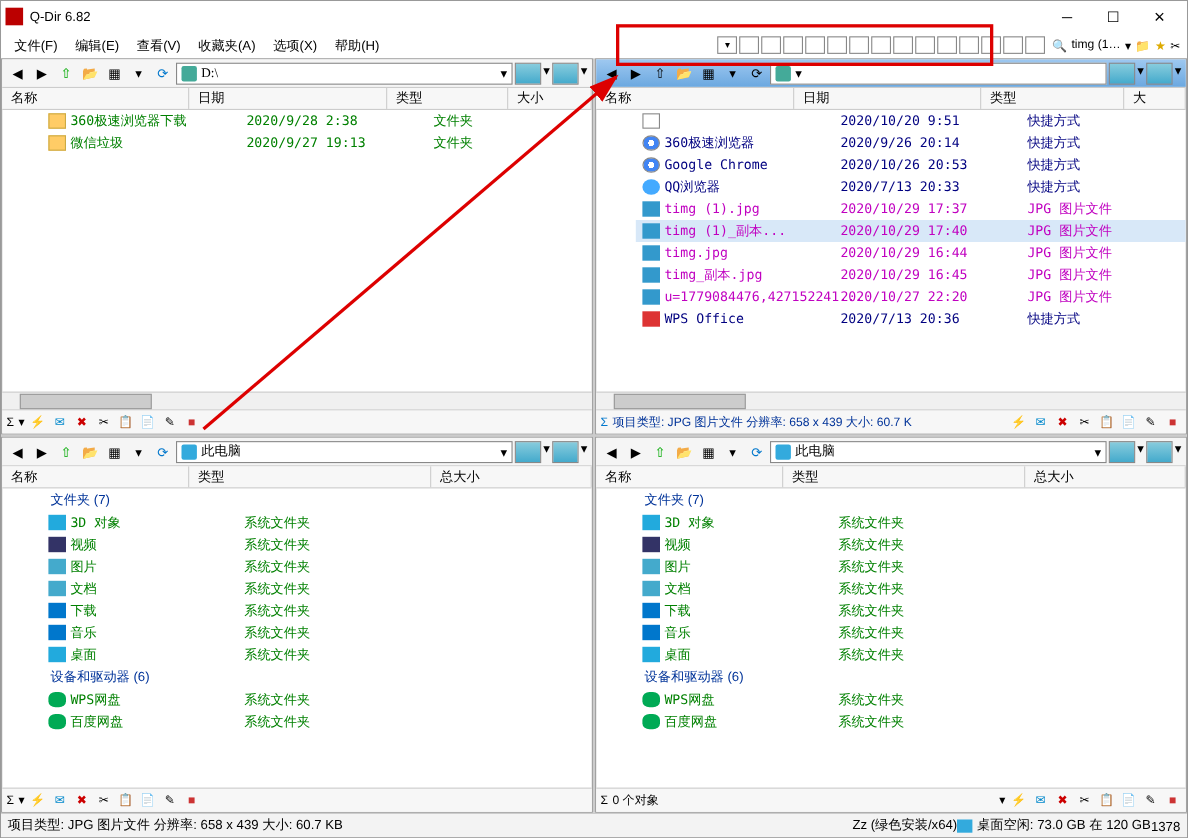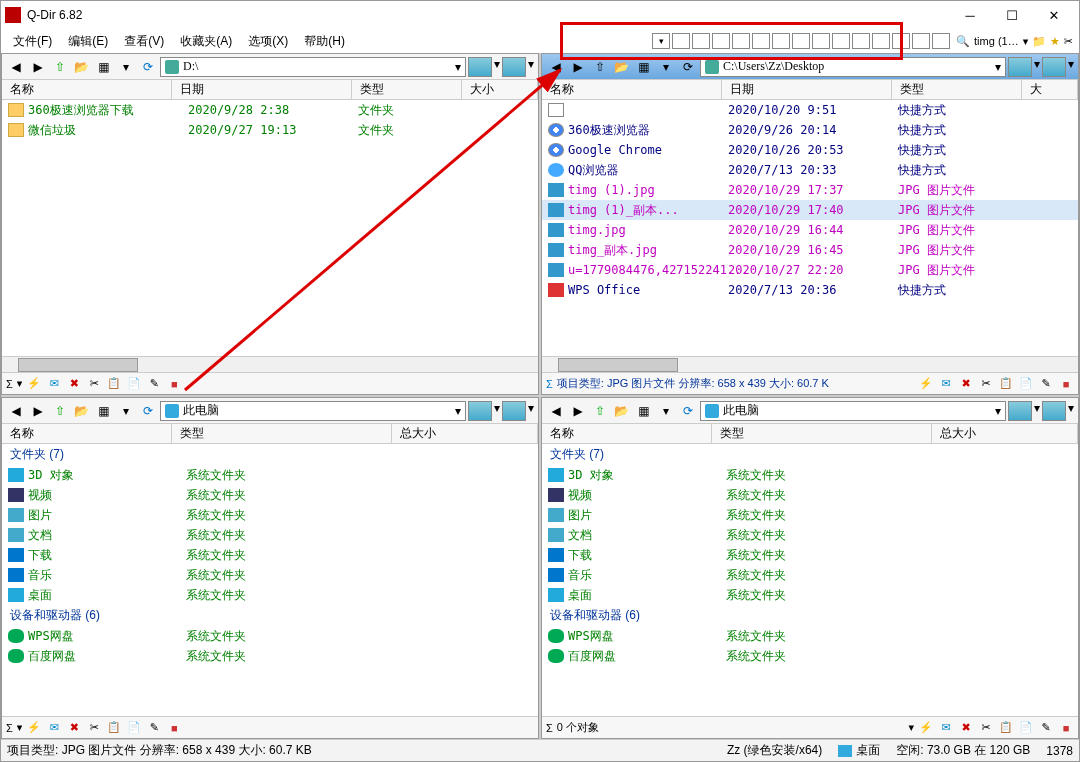--- a/index.html
+++ b/index.html
@@ -21,21 +21,21 @@
 .pane-toolbar { height: 26px; display: flex; align-items: center; padding: 2px 4px; gap: 2px; background: #f5f5f5; border-bottom: 1px solid #ccc; }
 .pane-toolbar.highlight { background: linear-gradient(#9ec8f0,#6ba8e0); }
 .tb-btn { width: 20px; height: 20px; display: flex; align-items: center; justify-content: center; font-size: 12px; }
 .addr { flex: 1; height: 20px; border: 1px solid #888; background: #fff; display: flex; align-items: center; padding: 0 4px; gap: 4px; }
 .addr .disk-icon { width: 14px; height: 14px; background: #4a9; border-radius: 2px; }
 .addr-text { flex: 1; font-family: Tahoma; font-size: 12px; }
 .view-btns { display: flex; gap: 2px; }
 .view-btn { width: 24px; height: 20px; border: 1px solid #888; background: linear-gradient(#8cd,#4ac); }
 .cols { height: 20px; display: flex; background: #f7f7f7; border-bottom: 1px solid #ccc; }
 .col { padding: 2px 8px; border-right: 1px solid #ccc; font-size: 12px; display: flex; align-items: center; }
-.file-list { flex: 1; overflow: auto; }
+.file-list { flex: 1; overflow: auto; padding-left: 36px; }
 .file-row { display: flex; align-items: center; height: 20px; padding: 0 6px; }
 .file-row .fi { width: 16px; height: 14px; margin-right: 4px; display: inline-block; }
 .fi-folder { background: #fc6; border: 1px solid #ca4; }
 .fi-txt { background: #fff; border: 1px solid #888; }
 .fi-chrome { background: radial-gradient(circle,#fff 30%,#4285f4 30%); border-radius: 50%; border: 1px solid #888; }
 .fi-qq { background: #4af; border-radius: 50%; }
 .fi-jpg { background: #39c; color: #fff; font-size: 7px; text-align: center; }
 .fi-wps { background: #d33; }
 .fi-3d { background: #2ad; }
 .fi-video { background: #336; }
@@ -49,21 +49,21 @@
 .c-green { color: #008000; }
 .c-blue { color: #000080; }
 .c-magenta { color: #c000c0; }
 .group-hdr { padding: 2px 8px; color: #003399; font-size: 12px; }
 .scroll-x { height: 16px; background: #f0f0f0; border-top: 1px solid #ccc; position: relative; }
 .scroll-thumb { position: absolute; left: 16px; width: 120px; height: 14px; top: 1px; background: #ccc; border: 1px solid #999; }
 .pane-status { height: 22px; border-top: 1px solid #ccc; display: flex; align-items: center; padding: 0 4px; gap: 4px; font-size: 11px; background: #f7f7f7; }
 .pane-status .st-text { flex: 1; }
 .pane-status .st-icons { display: flex; gap: 4px; }
 .st-ico { width: 16px; height: 16px; display: flex; align-items: center; justify-content: center; font-size: 11px; }
-.statusbar { height: 22px; display: flex; align-items: center; padding: 0 6px; background: #f3f3f3; border-top: 1px solid #ccc; font-size: 12px; gap: 16px; }
+.statusbar { height: 22px; display: flex; align-items: center; padding: 0 6px; background: #f3f3f3; border-top: 1px solid #ccc; font-size: 12px; }
 .statusbar .sb-item { white-space: nowrap; }
 .arrow-line { position: absolute; z-index: 99; pointer-events: none; }
 .sel-row { background: #d8e8f8; }
 </style>
 </head>
 <body>
 
 <div class="window">
   <div class="titlebar">
     <div class="icon"></div>
@@ -175,21 +175,20 @@
       <div class="pane-toolbar highlight">
         <span class="tb-btn">◀</span>
         <span class="tb-btn">▶</span>
         <span class="tb-btn">⇧</span>
         <span class="tb-btn">📂</span>
         <span class="tb-btn">▦</span>
         <span class="tb-btn">▾</span>
         <span class="tb-btn">⟳</span>
         <div class="addr">
           <span class="disk-icon"></span>
-          <span class="addr-text">C:\Users\Zz\Desktop</span>
           <span>▾</span>
         </div>
         <div class="view-btns">
           <span class="view-btn"></span>
             <span>▾</span>
           <span class="view-btn"></span>
             <span>▾</span>
         </div>
       </div>
       <div class="cols">

